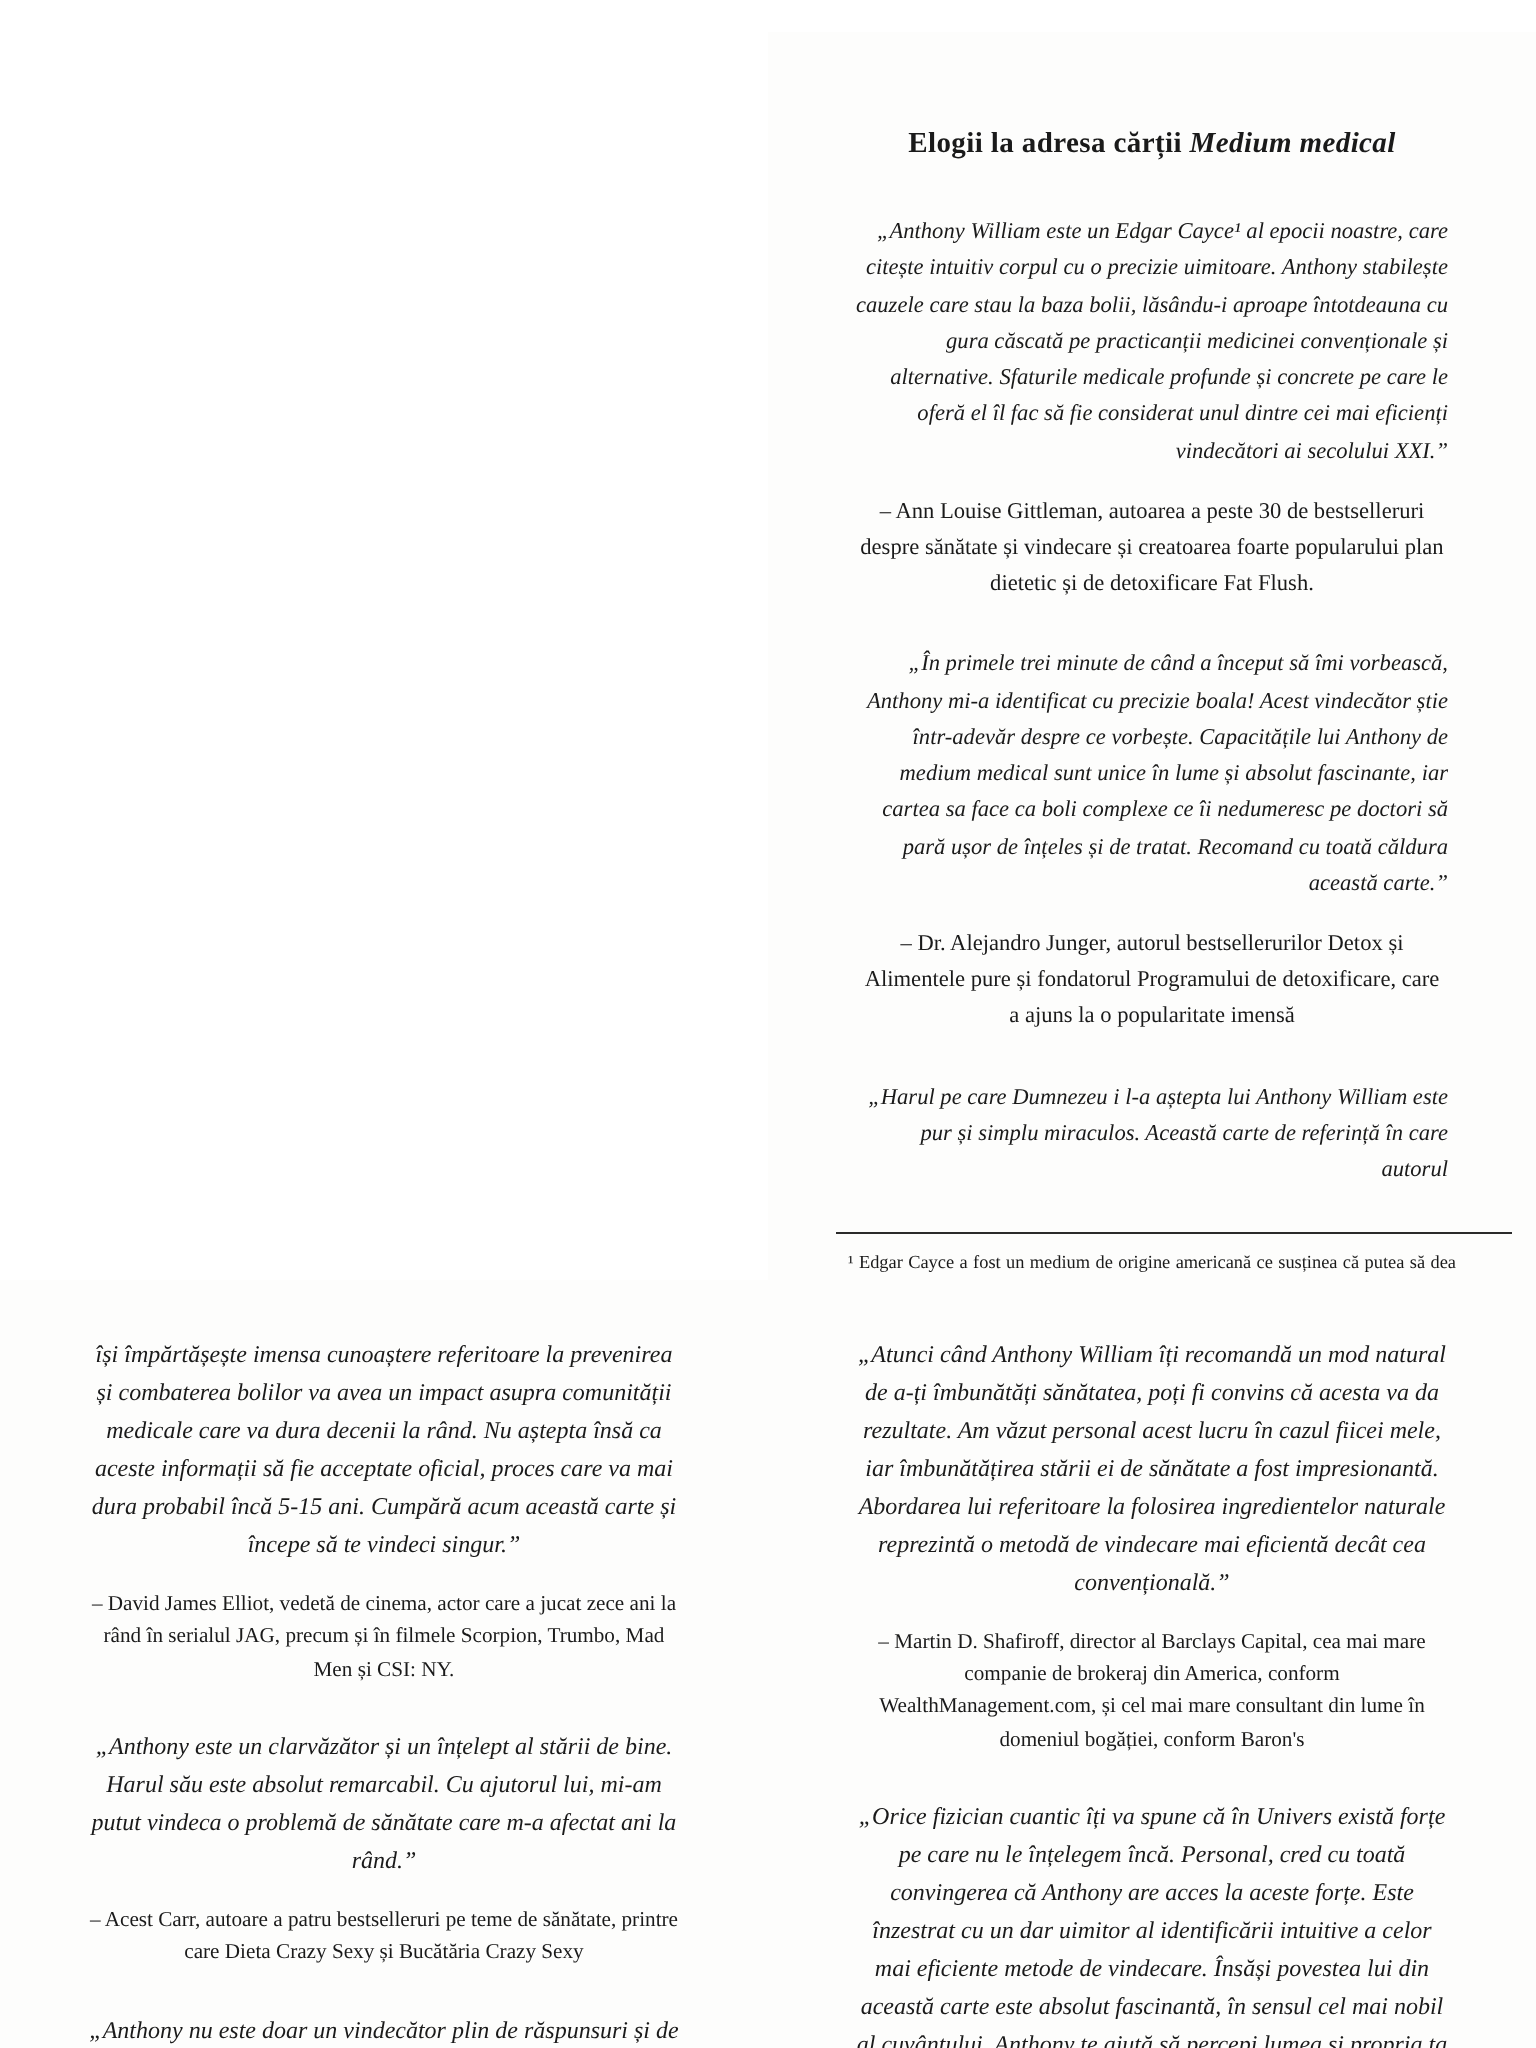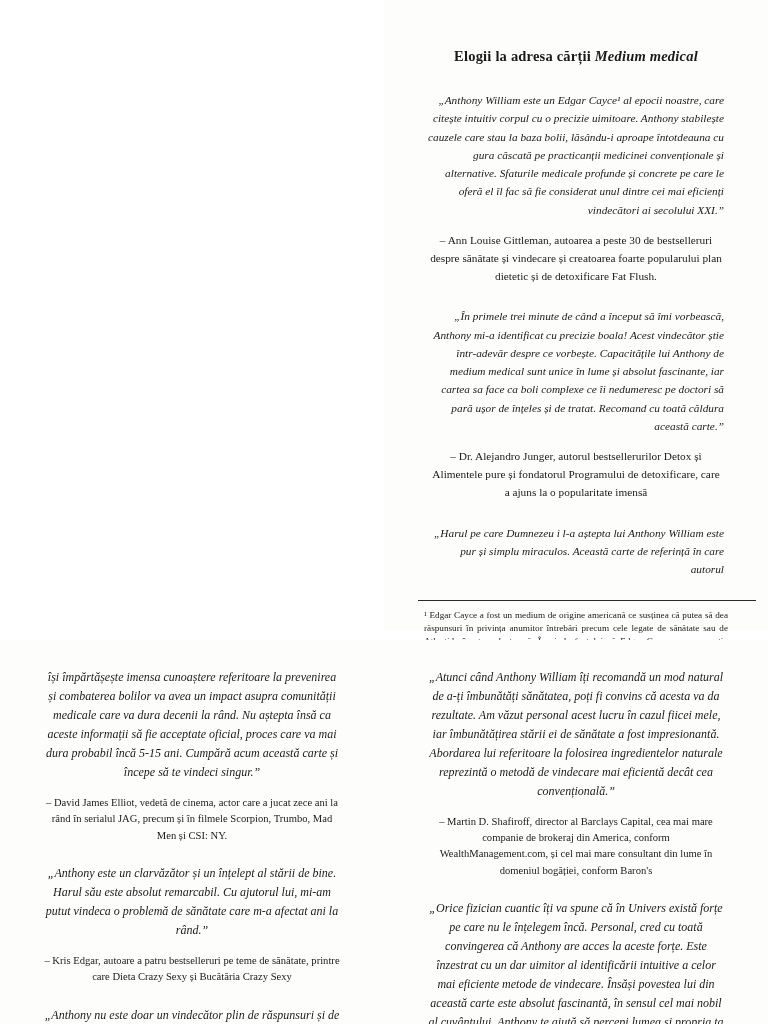--- a/index.html
+++ b/index.html
@@ -15,21 +15,21 @@
     color: #1a1a1a;
     overflow: hidden;
   }
   .page-scan {
     position: absolute;
     background: #fdfdfc;
   }
   
   #page-top-right {
     left: 384px;
-    top: 0;
+    top: 16px;
     width: 384px;
     height: 630px;
     padding: 0;
   }
   #page-bottom-left {
     left: 0;
     top: 640px;
     width: 384px;
     height: 384px;
   }
@@ -130,21 +130,21 @@
   <hr class="footnote-rule">
   <p class="footnote">¹ Edgar Cayce a fost un medium de origine americană ce susținea că putea să dea răspunsuri în privința anumitor întrebări precum cele legate de sănătate sau de Atlantida în stare de transă. În ciuda faptului că Edgar Cayce era un creștin devotat și a decedat înainte de formarea mișcării New Age, majoritatea adepților acestei mișcări îl consideră pe Cayce fondatorul mișcării. Cayce a devenit cunoscut în ultima perioadă a vieții sale datorită profețiilor sale. În prezent sunt mii de cercetători ce studiază capacitățile sale și peste 300 de cărți despre viața acestuia. (n. tr.)</p>
 </div>
 
 <div class="page-scan bpage clip-bottom" id="page-bottom-left">
   <div class="inner">
     <p class="bquote">își împărtășește imensa cunoaștere referitoare la prevenirea și combaterea bolilor va avea un impact asupra comunității medicale care va dura decenii la rând. Nu aștepta însă ca aceste informații să fie acceptate oficial, proces care va mai dura probabil încă 5-15 ani. Cumpără acum această carte și începe să te vindeci singur.”</p>
     <p class="battrib">– David James Elliot, vedetă de cinema, actor care a jucat zece ani la rând în serialul JAG, precum și în filmele Scorpion, Trumbo, Mad Men și CSI: NY.</p>
 
     <p class="bquote">„Anthony este un clarvăzător și un înțelept al stării de bine. Harul său este absolut remarcabil. Cu ajutorul lui, mi-am putut vindeca o problemă de sănătate care m-a afectat ani la rând.”</p>
-    <p class="battrib">– Kris Edgar, autoare a patru bestselleruri pe teme de sănătate, printre care Dieta Crazy Sexy și Bucătăria Crazy Sexy</p>
+    <p class="battrib">– Acest Carr, autoare a patru bestselleruri pe teme de sănătate, printre care Dieta Crazy Sexy și Bucătăria Crazy Sexy</p>
 
     <p class="bquote">„Anthony nu este doar un vindecător plin de răspunsuri și de compasiune. Este înainte de toate un vindecător autentic și foarte precis, înzestrat cu un har de la Dumnezeu. A fost o binecuvântare în viața mea.”</p>
     <p class="battrib">– Naomi Campbell, model, actriță, activistă</p>
   </div>
 </div>
 
 <div class="page-scan bpage clip-bottom" id="page-bottom-right">
   <div class="inner">
     <p class="bquote">„Atunci când Anthony William îți recomandă un mod natural de a-ți îmbunătăți sănătatea, poți fi convins că acesta va da rezultate. Am văzut personal acest lucru în cazul fiicei mele, iar îmbunătățirea stării ei de sănătate a fost impresionantă. Abordarea lui referitoare la folosirea ingredientelor naturale reprezintă o metodă de vindecare mai eficientă decât cea convențională.”</p>
     <p class="battrib">– Martin D. Shafiroff, director al Barclays Capital, cea mai mare companie de brokeraj din America, conform WealthManagement.com, și cel mai mare consultant din lume în domeniul bogăției, conform Baron's</p>

